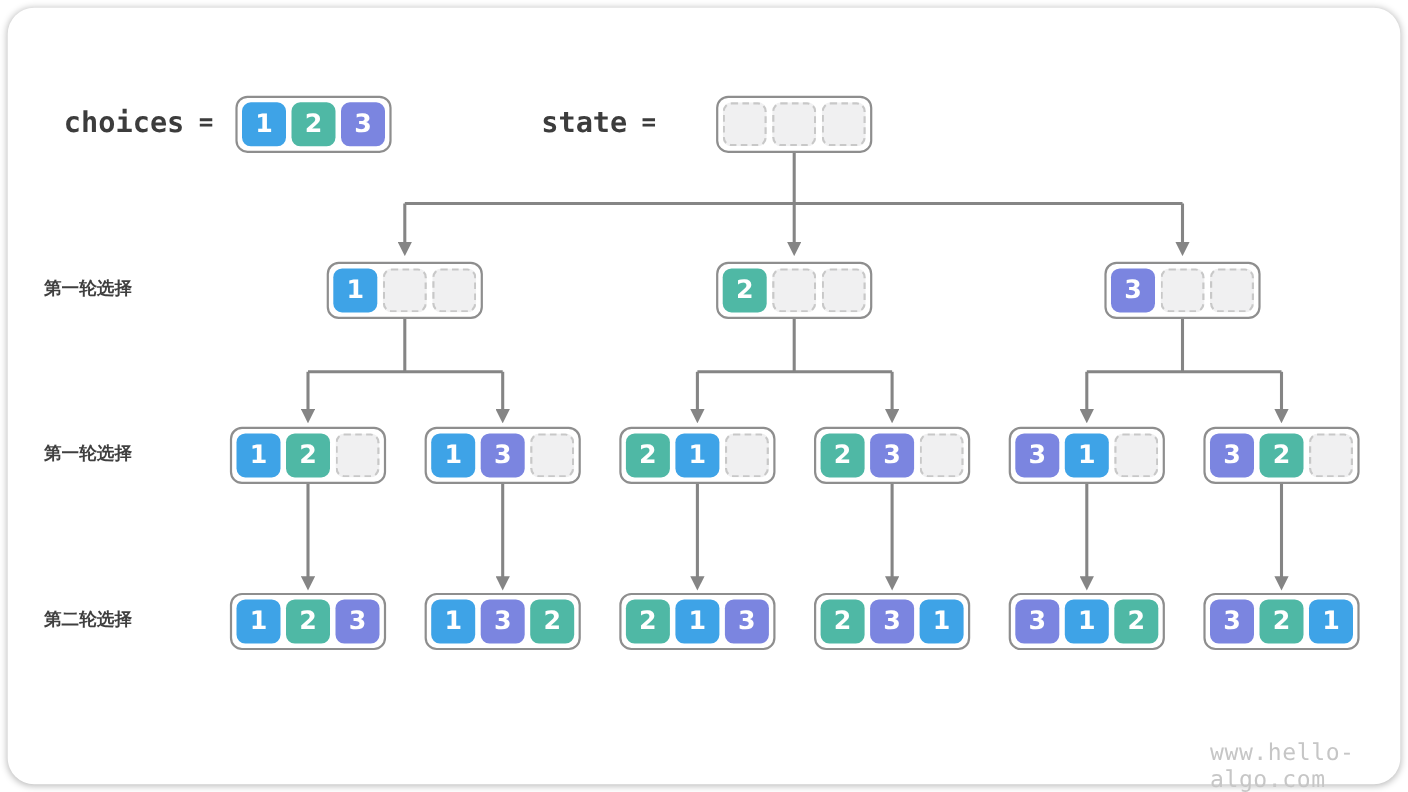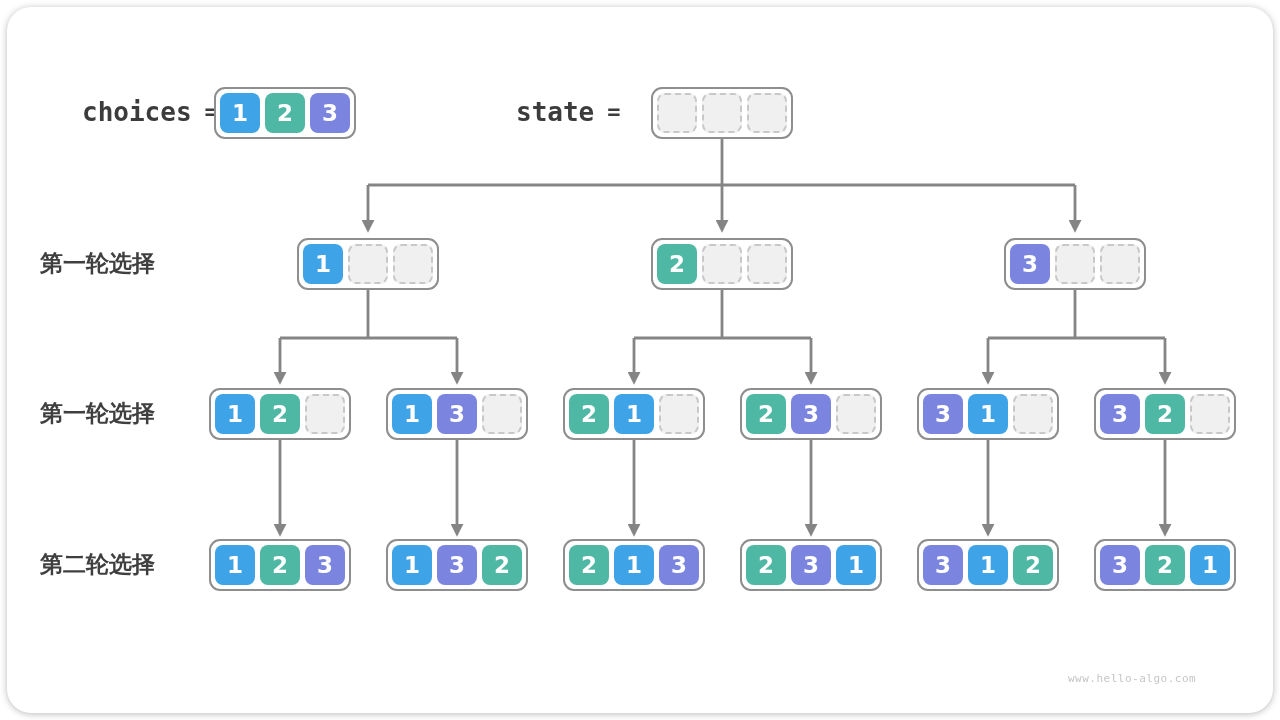--- a/index.html
+++ b/index.html
@@ -5,36 +5,36 @@
   html,body{margin:0;padding:0;background:#ffffff;}
   .canvas{position:relative;width:1280px;height:720px;background:#ffffff;overflow:hidden;
           font-family:"Liberation Sans","DejaVu Sans",sans-serif;}
   .card{position:absolute;left:7px;top:7px;right:7px;bottom:7px;background:#ffffff;
         border-radius:24px;box-shadow:0 1px 7px rgba(0,0,0,0.28);}
   .arrows{position:absolute;left:0;top:0;width:1280px;height:720px;z-index:2;}
   .layer{position:absolute;left:0;top:0;width:1280px;height:720px;z-index:3;}
 
   .hgroup{position:absolute;top:98px;display:flex;align-items:center;gap:13px;}
   .varname{font-family:"DejaVu Sans Mono","Liberation Mono",monospace;font-weight:bold;
-           font-size:26px;color:#3c3c3c;line-height:28px;margin-left:24px;}
+           font-size:26px;color:#3c3c3c;line-height:28px;}
   .eq{font-family:"DejaVu Sans Mono","Liberation Mono",monospace;font-weight:bold;
       font-size:22px;color:#3c3c3c;line-height:28px;}
 
   .box{position:absolute;display:flex;gap:5px;padding:4px;background:#ffffff;
        border:2px solid #8e8e8e;border-radius:11px;box-sizing:content-box;}
   .cell{width:40px;height:40px;border-radius:8px;display:flex;align-items:center;
         justify-content:center;font-family:"DejaVu Sans","Liberation Sans",sans-serif;
         font-weight:bold;font-size:23px;color:#ffffff;box-sizing:border-box;}
   .cell.empty{background:#f0f0f1;border:2px dashed #c8c8c8;}
 
-  .row-label{position:absolute;left:40px;font-size:23px;font-weight:600;color:#3f3f3f;
+  .row-label{position:absolute;left:40px;font-size:16px;font-weight:600;color:#3f3f3f;
              line-height:30px;white-space:nowrap;}
-  .watermark{position:absolute;left:1068px;top:672px;
+  .watermark{position:absolute;left:1100px;top:672px;
              font-family:"DejaVu Sans Mono","Liberation Mono",monospace;
-             font-size:11px;color:#c6c6c6;letter-spacing:0.5px;}
+             font-size:21px;color:#c6c6c6;letter-spacing:0.5px;}
 </style>
 </head>
 <body>
 
 <div class="canvas">
   <div class="card"></div>
 
   <svg class="arrows" id="arrowSvg" viewBox="0 0 1280 720" xmlns="http://www.w3.org/2000/svg">
     <defs>
       <marker id="ah" viewBox="0 0 12 12" refX="2" refY="6" markerWidth="13" markerHeight="13" orient="auto" markerUnits="userSpaceOnUse">

